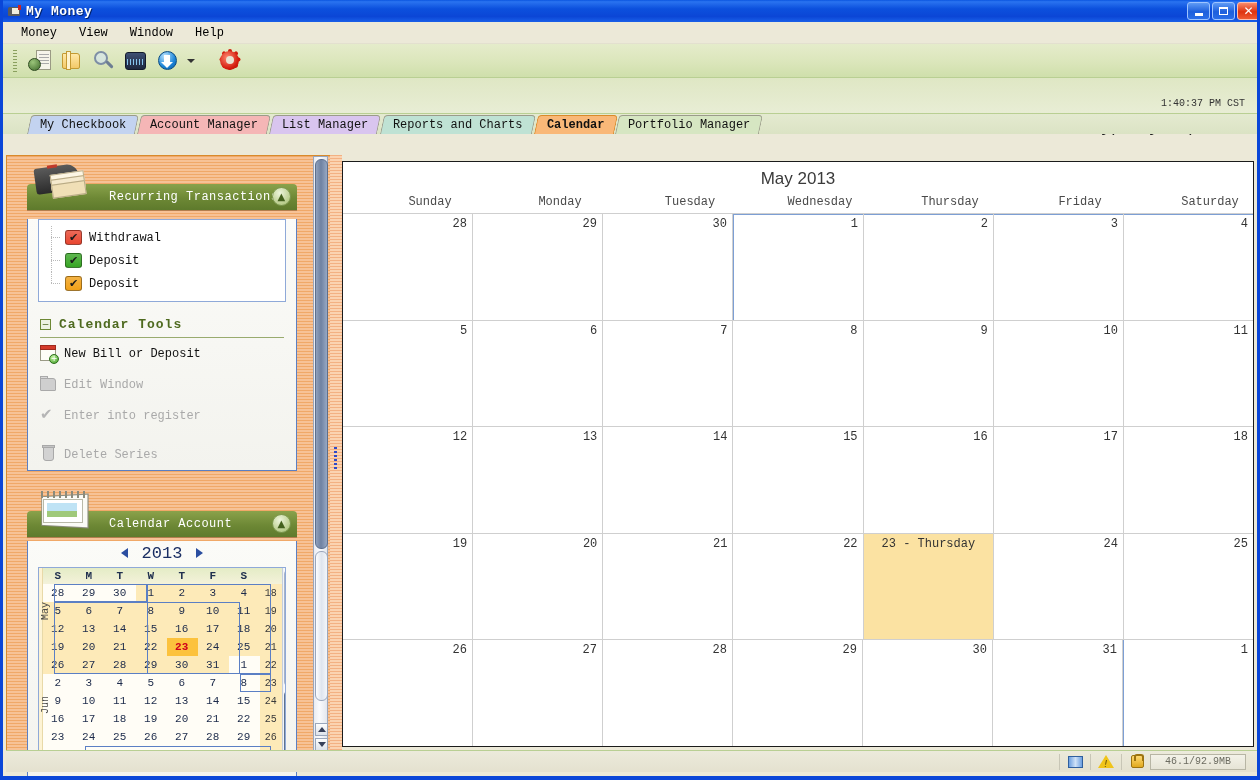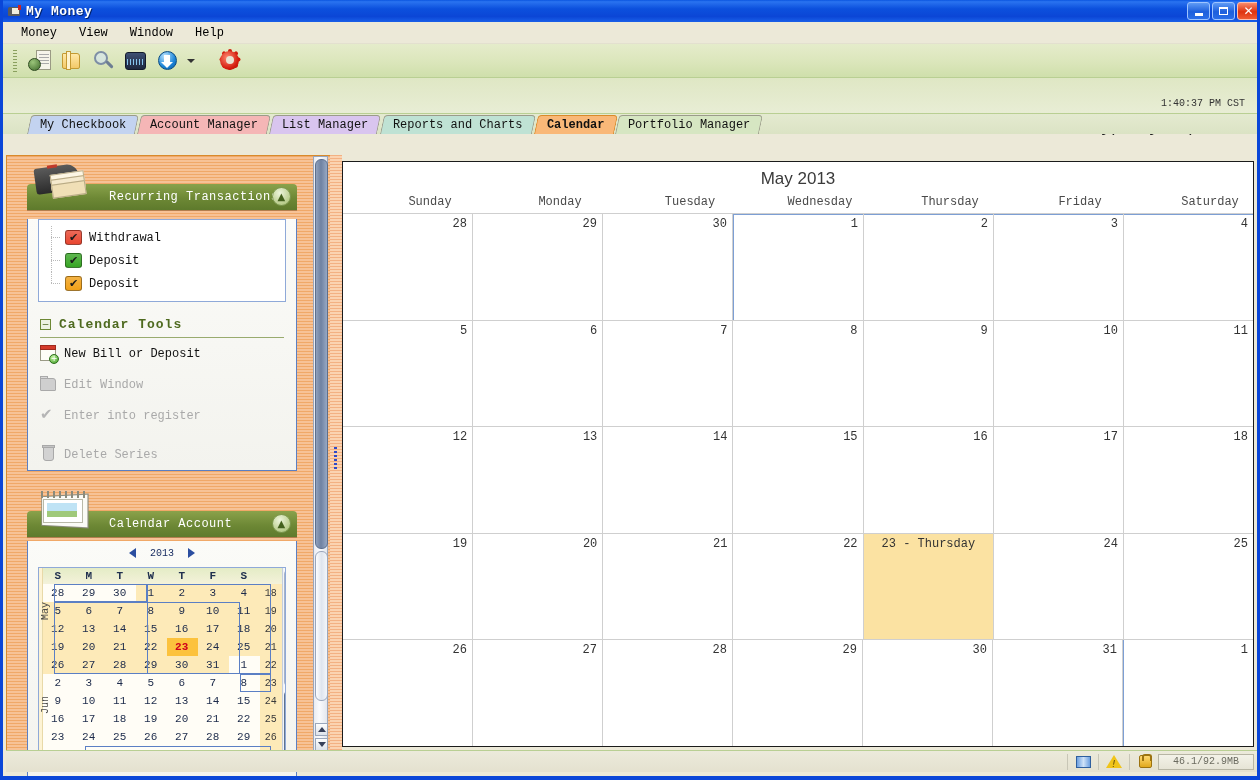--- a/index.html
+++ b/index.html
@@ -191,21 +191,21 @@
   .ti-folder .ft{position:absolute;left:0;top:0px;width:8px;height:4px;background:#d8d8d8;border:1px solid #a9a9a9;}
   .ti-check{ color:#b5b5b5; font-size:15px; font-family:"DejaVu Sans",sans-serif; line-height:15px;}
   .ti-bin .b{position:absolute;left:3px;top:2px;width:11px;height:14px;background:#d2d2d2;border:1px solid #a9a9a9;border-radius:1px 1px 3px 3px;}
   .ti-bin .l{position:absolute;left:2px;top:0px;width:13px;height:3px;background:#c4c4c4;border:1px solid #a9a9a9;}
 
   
   .mc-nav{ display:flex; align-items:center; justify-content:center; gap:8px; height:24px; margin-top:4px;}
   .mc-arrow{ width:0;height:0;}
   .mc-arrow.l{ border-top:5px solid transparent;border-bottom:5px solid transparent;border-right:7px solid #2b4ea0;}
   .mc-arrow.r{ border-top:5px solid transparent;border-bottom:5px solid transparent;border-left:7px solid #2b4ea0;}
-  .mc-year{ font-size:10px; color:#1a2e63; padding:0 6px;}
+  .mc-year{ font-size:17px; color:#1a2e63; padding:0 6px;}
   .mc-wrap{ margin:2px 10px 0 10px; border:1px solid #8fa9d8; background:#fffdf4; display:flex; position:relative; height:190px; overflow:hidden;}
   .mc-monthcol{ width:15px; background:#fdf3d4; border-right:1px solid #e8d9a8; position:relative;}
   .mc-monthcol span{ position:absolute; left:1px; writing-mode:vertical-rl; transform:rotate(180deg);
                      font-size:10px; color:#4a4a4a; letter-spacing:0;}
   .mc-grid{ flex:1; }
   .mc-row{ display:flex; height:18px; }
   .mc-row.head{ height:16px; background:linear-gradient(180deg,#e4ecc6,#f4f2da);}
   .mc-cell{ width:31px; display:flex;align-items:center;justify-content:center; font-size:11px; color:#1c2a4a;
             border-right:1px solid transparent;}
   .mc-cell.head{ font-weight:bold; color:#20304f;}
@@ -235,21 +235,21 @@
   .cal-cell:last-child{ border-right:none; }
   .cal-cell .num{ position:absolute; right:5px; top:3px; font-size:12px; color:#333;}
   .cal-cell.sel{ background:#fbe2a2; }
   .cal-cell.sel .num{ left:18px; right:auto; color:#333;}
   .cal-cell.mb-left{ border-left:1px solid #7d9fd4; }
   .cal-cell.mb-top{ box-shadow: inset 0 1px 0 #7d9fd4; }
 
   
   .statusbar{ position:absolute; left:3px; bottom:4px; width:1254px; height:22px;
               background:linear-gradient(180deg,#eceadb,#e4e1cf); border-top:1px solid #b9cf93;
-              display:flex; align-items:center; justify-content:flex-end; padding-right:6px; gap:3px;}
+              display:flex; align-items:center; justify-content:flex-end; padding-right:14px; gap:3px;}
   .st-sep{ width:1px; height:16px; background:#c8c6b6; margin:0 2px;}
   .st-ico{ width:20px;height:17px; display:flex;align-items:center;justify-content:center; position:relative;}
   .st-book{width:15px;height:12px;background:linear-gradient(90deg,#6c9fe0,#cfe2f7 50%,#6c9fe0);border:1px solid #2f5f9e;}
   .st-warn{width:0;height:0;border-left:8px solid transparent;border-right:8px solid transparent;border-bottom:13px solid #f0c419;position:relative;}
   .st-warn:after{content:"!";position:absolute;left:-2px;top:4px;font-size:9px;color:#5b4708;font-family:"DejaVu Sans",sans-serif;}
   .st-lock{width:13px;height:13px;background:linear-gradient(180deg,#ffd970,#e0a81e);border:1px solid #9c7310;border-radius:2px;}
   .st-lock:after{content:"";position:absolute;top:1px;left:7px;width:6px;height:5px;border:2px solid #9c7310;border-bottom:none;border-radius:3px 3px 0 0;}
   .st-mem{ width:96px; height:16px; border:1px solid #b7b5a4; background:linear-gradient(180deg,#f3f2e8,#e6e4d6);
            display:flex;align-items:center;justify-content:center; font-size:10px; color:#6b6b60; }
 </style>

